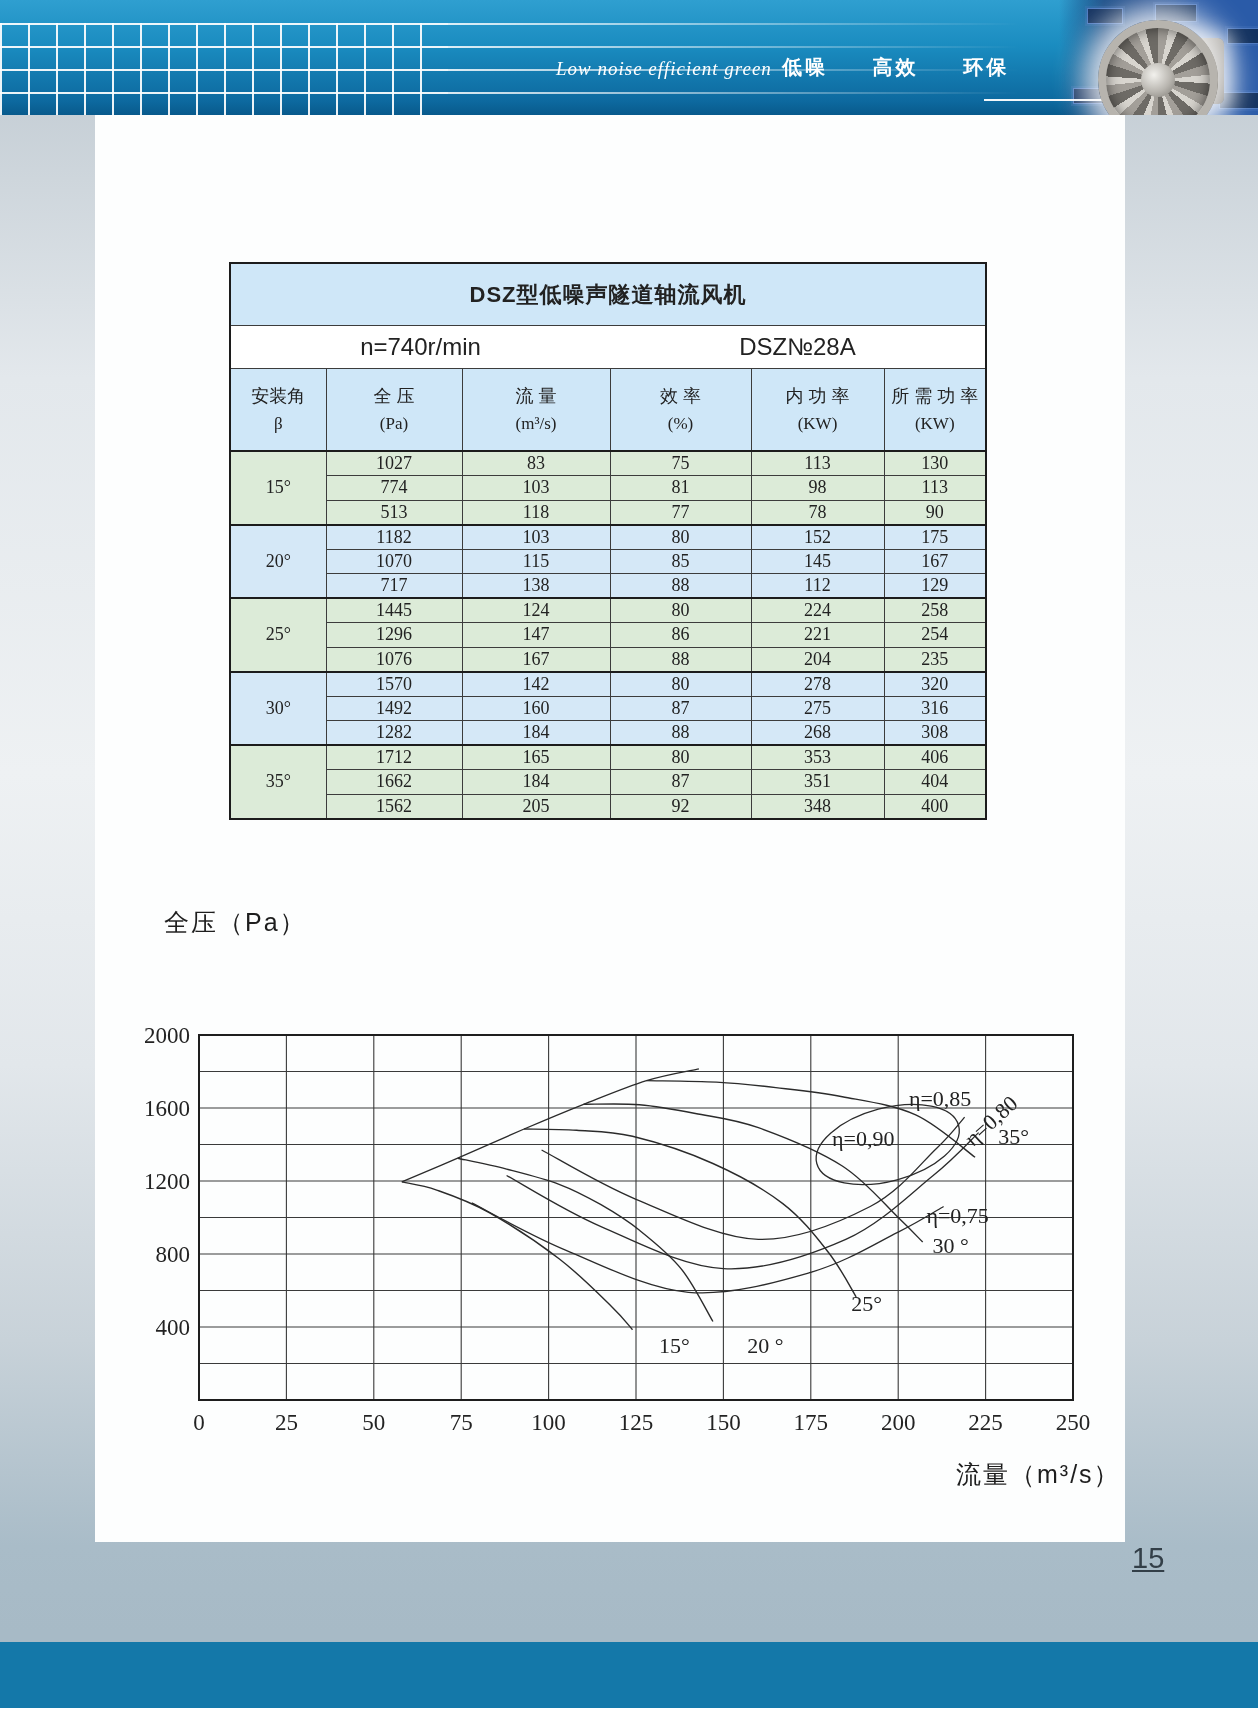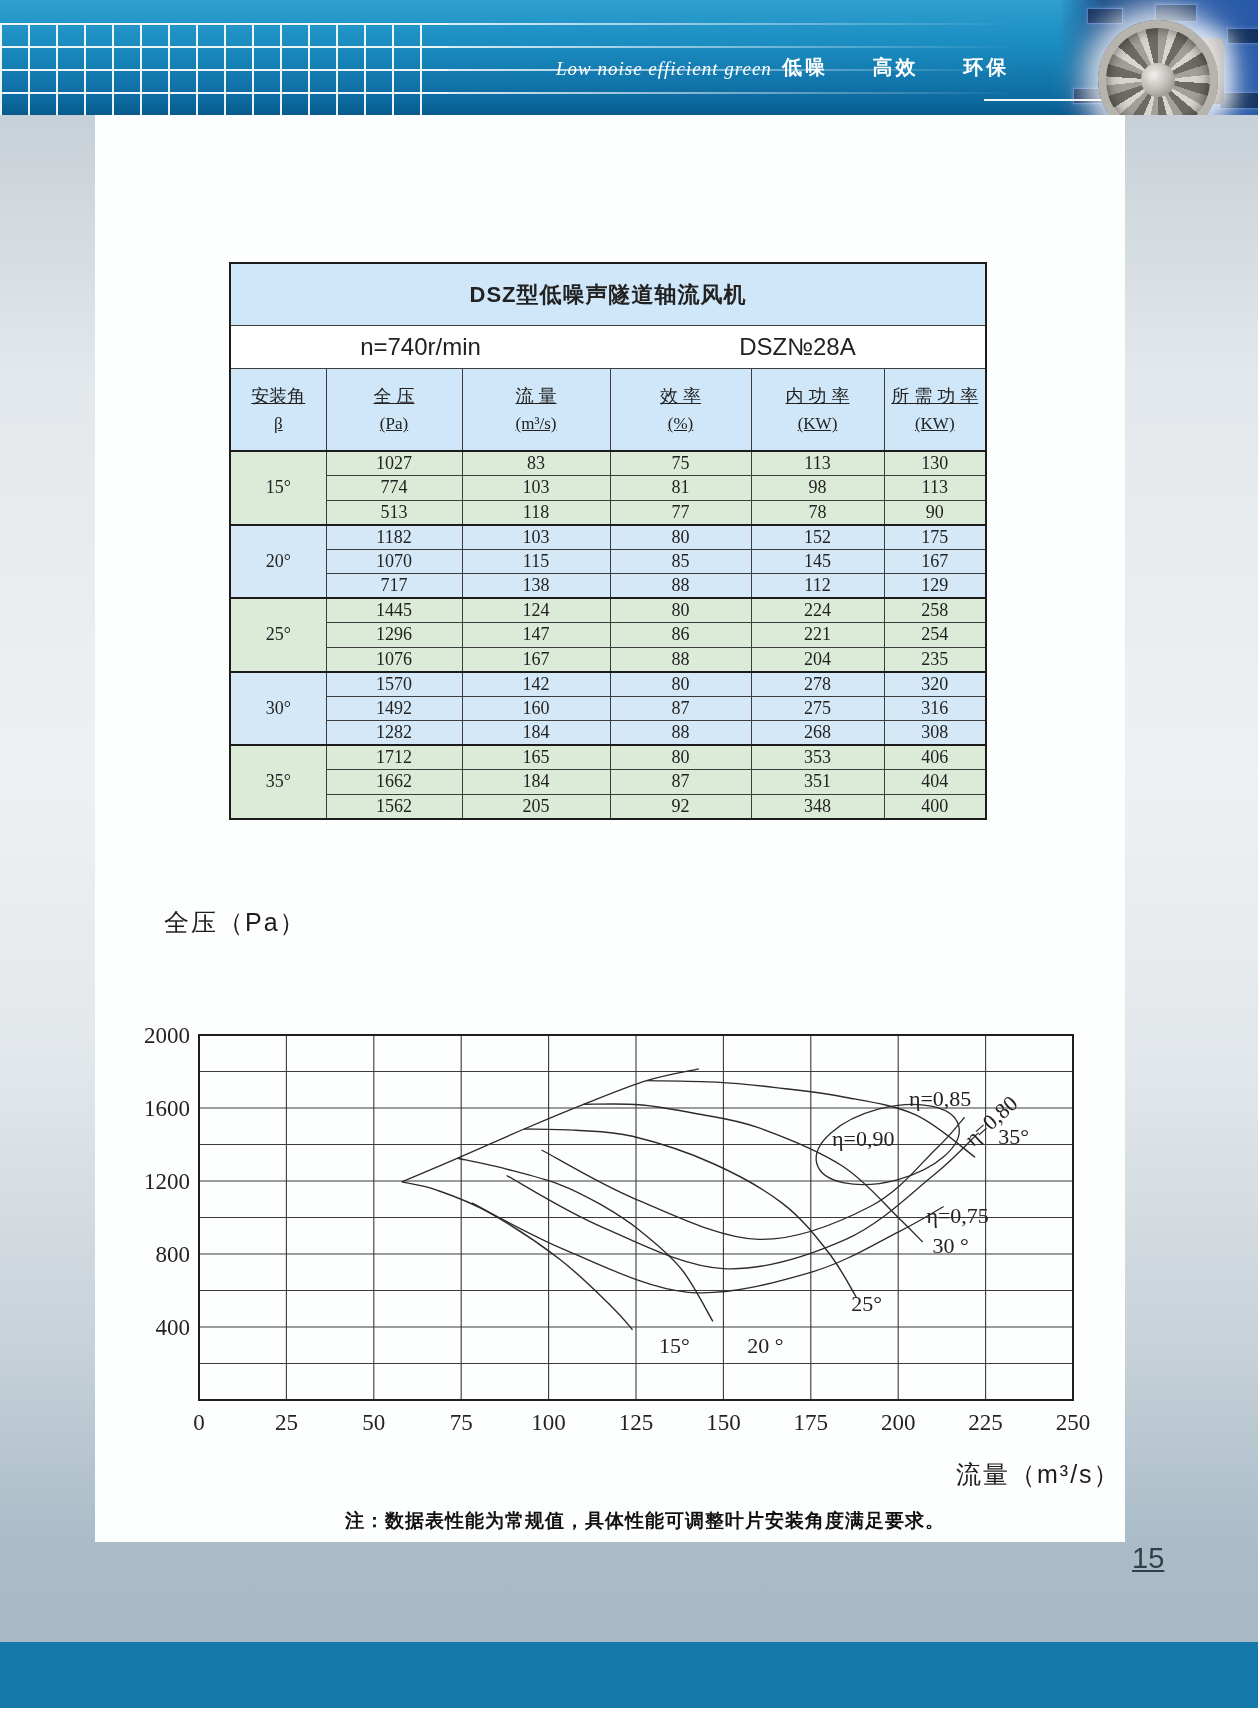--- a/index.html
+++ b/index.html
@@ -34,21 +34,21 @@
     background:linear-gradient(180deg,#a09d97,#5f5c57);box-shadow:0 0 18px 6px rgba(255,255,255,.55);}
   
   .content-page{position:absolute;left:95px;top:115px;width:1030px;height:1427px;background:#fdfefe;}
   
   table.perf{position:absolute;left:229px;top:262px;width:756px;border-collapse:collapse;
     table-layout:fixed;border:2px solid #1c1c1c;}
   table.perf th,table.perf td{border:1px solid #3c3c3c;text-align:center;vertical-align:middle;
     padding:0;color:#222;}
   tr.title-row th{height:61px;background:#cfe7f8;font-size:22px;font-weight:bold;letter-spacing:1px;border-bottom:1px solid #3c3c3c;}
   tr.sub-row th{height:42px;background:#ffffff;font-size:24px;font-weight:normal;border-left:none;border-right:none;}
-  tr.head-row th{height:81px;background:#cfe7f8;font-size:18px;font-weight:normal;line-height:1.6;text-decoration:underline;}
+  tr.head-row th{height:81px;background:#cfe7f8;font-size:18px;font-weight:normal;line-height:1.6;}
   tr.head-row .unit{font-family:"Liberation Serif",serif;font-size:17px;}
   tbody tr{height:24.5px;}
   tbody td{font-family:"Liberation Serif",serif;font-size:18px;}
   tbody tr.grp-green td{background:#dcebd8;}
   tbody tr.grp-blue td{background:#d5e8f7;}
   tbody tr.group-start td{border-top:2px solid #1c1c1c;}
   td.angle-cell{font-size:18px;}
   
   .y-axis-title{position:absolute;left:164px;top:906px;font-size:25px;color:#1e1e1e;letter-spacing:2px;}
   .x-axis-title{position:absolute;left:956px;top:1458px;font-size:25px;color:#1e1e1e;letter-spacing:2px;}
@@ -281,18 +281,17 @@
       <text x="1013.568" y="1143.5875" text-anchor="middle" font-size="22">35°</text>
       <text x="863.24" y="1146.325" text-anchor="middle" font-size="22">η=0,90</text>
       <text x="957.632" y="1222.975" text-anchor="middle" font-size="22">η=0,75</text>
       <text x="950.64" y="1253.0875" text-anchor="middle" font-size="22">30 °</text>
       <text x="866.736" y="1311.4875" text-anchor="middle" font-size="22">25°</text>
       <text x="765.352" y="1352.55" text-anchor="middle" font-size="22">20 °</text>
       <text x="674.456" y="1352.55" text-anchor="middle" font-size="22">15°</text>
     </svg>
   <div class="x-axis-title">流量（m³/s）</div>
 
-  <div class="note-text">注：数据表性能为常规值，具体性能可调整叶片安装角度满足要求。</div>
   <div class="page-number">15</div>
 
   <div class="footer-bar"></div>
   <div class="footer-gap"></div>
 </div>
 
 </body></html>

